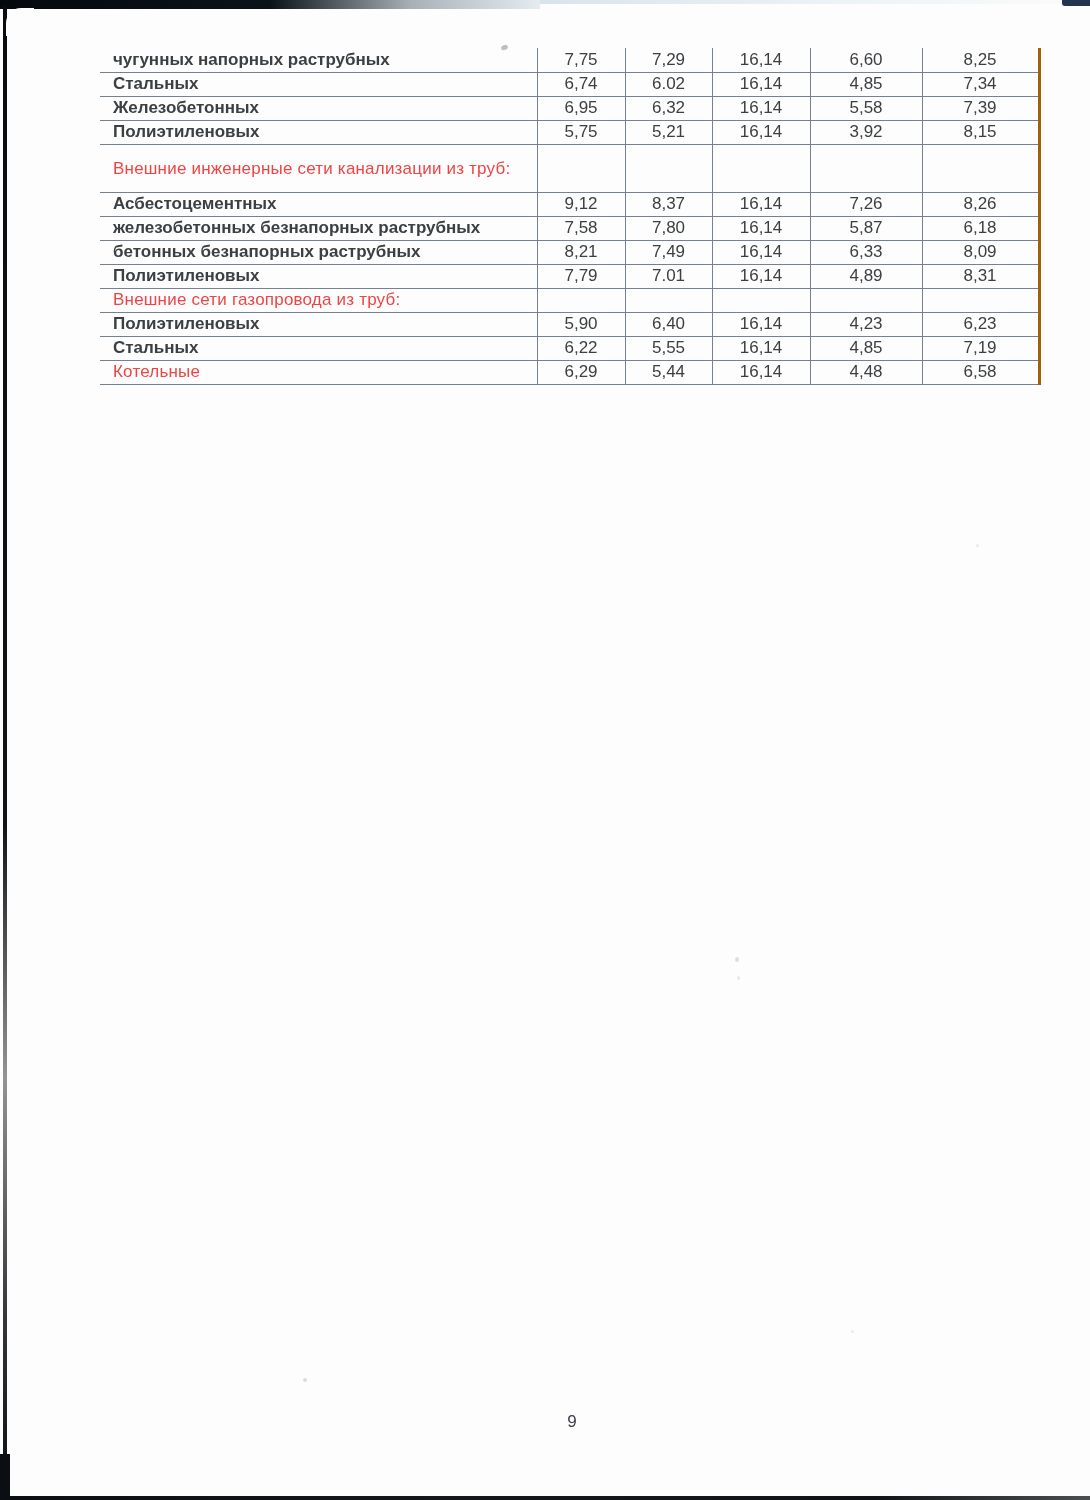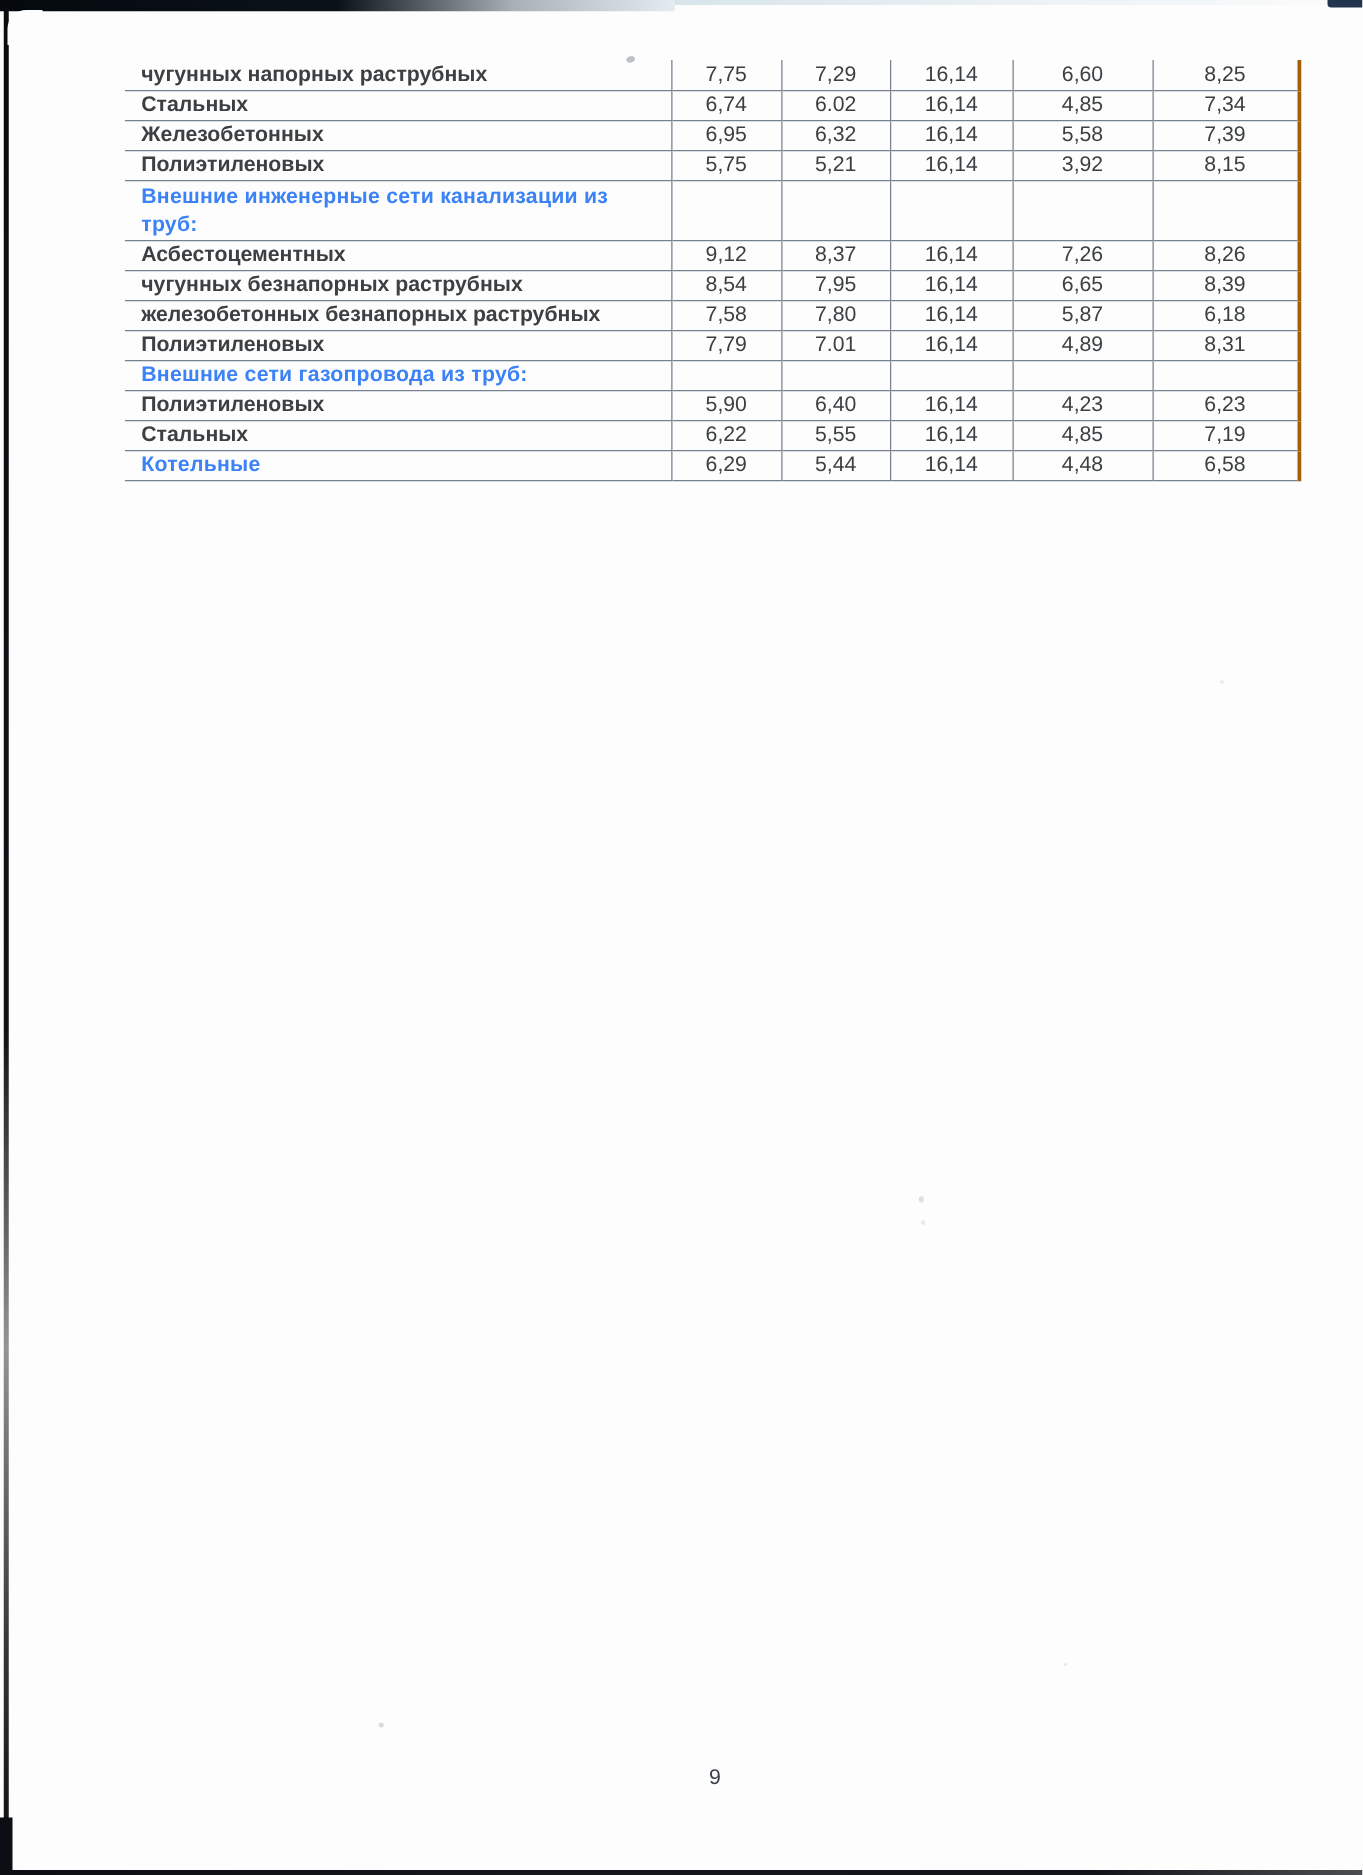--- a/index.html
+++ b/index.html
@@ -63,21 +63,21 @@
   .cost-table col.c5{ width:117px; }
   .cost-table td{
     height:24px; border-bottom:1px solid #74818f;
     vertical-align:middle; line-height:22px;
     overflow:hidden; white-space:nowrap;
   }
   .cost-table td + td{ border-left:1px solid #74818f; text-align:center; }
   .cost-table td:last-child{ border-right:3px solid #a16207; }
   .cost-table td.label-cell{ padding-left:13px; white-space:normal;font-weight:bold; }
   .cost-table tr.bold-row td.label-cell{
-    font-weight:700; color:#3b82f6; letter-spacing:.2px;
+    font-weight:400; color:#ef4444; letter-spacing:.2px;
   }
   .cost-table tr.two-line td{ height:48px; line-height:23px; }
 
   
   .page-number{
     position:absolute; left:560px; top:1412px; width:24px;
     text-align:center; font-size:17px; color:#3a3e46;
   }
 </style>
 </head>
@@ -150,34 +150,34 @@
   </tr>
       <tr>
     <td class="label-cell">Асбестоцементных</td>
     <td>9,12</td>
     <td>8,37</td>
     <td>16,14</td>
     <td>7,26</td>
     <td>8,26</td>
   </tr>
       <tr>
-    <td class="label-cell">чугунных безнапорных раструбных</td>
-    <td>8,54</td>
-    <td>7,95</td>
-    <td>16,14</td>
-    <td>6,65</td>
-    <td>8,39</td>
-  </tr>
-      <tr>
     <td class="label-cell">железобетонных безнапорных раструбных</td>
     <td>7,58</td>
     <td>7,80</td>
     <td>16,14</td>
     <td>5,87</td>
     <td>6,18</td>
+  </tr>
+      <tr>
+    <td class="label-cell">бетонных безнапорных раструбных</td>
+    <td>8,21</td>
+    <td>7,49</td>
+    <td>16,14</td>
+    <td>6,33</td>
+    <td>8,09</td>
   </tr>
       <tr>
     <td class="label-cell">Полиэтиленовых</td>
     <td>7,79</td>
     <td>7.01</td>
     <td>16,14</td>
     <td>4,89</td>
     <td>8,31</td>
   </tr>
       <tr class="bold-row">

